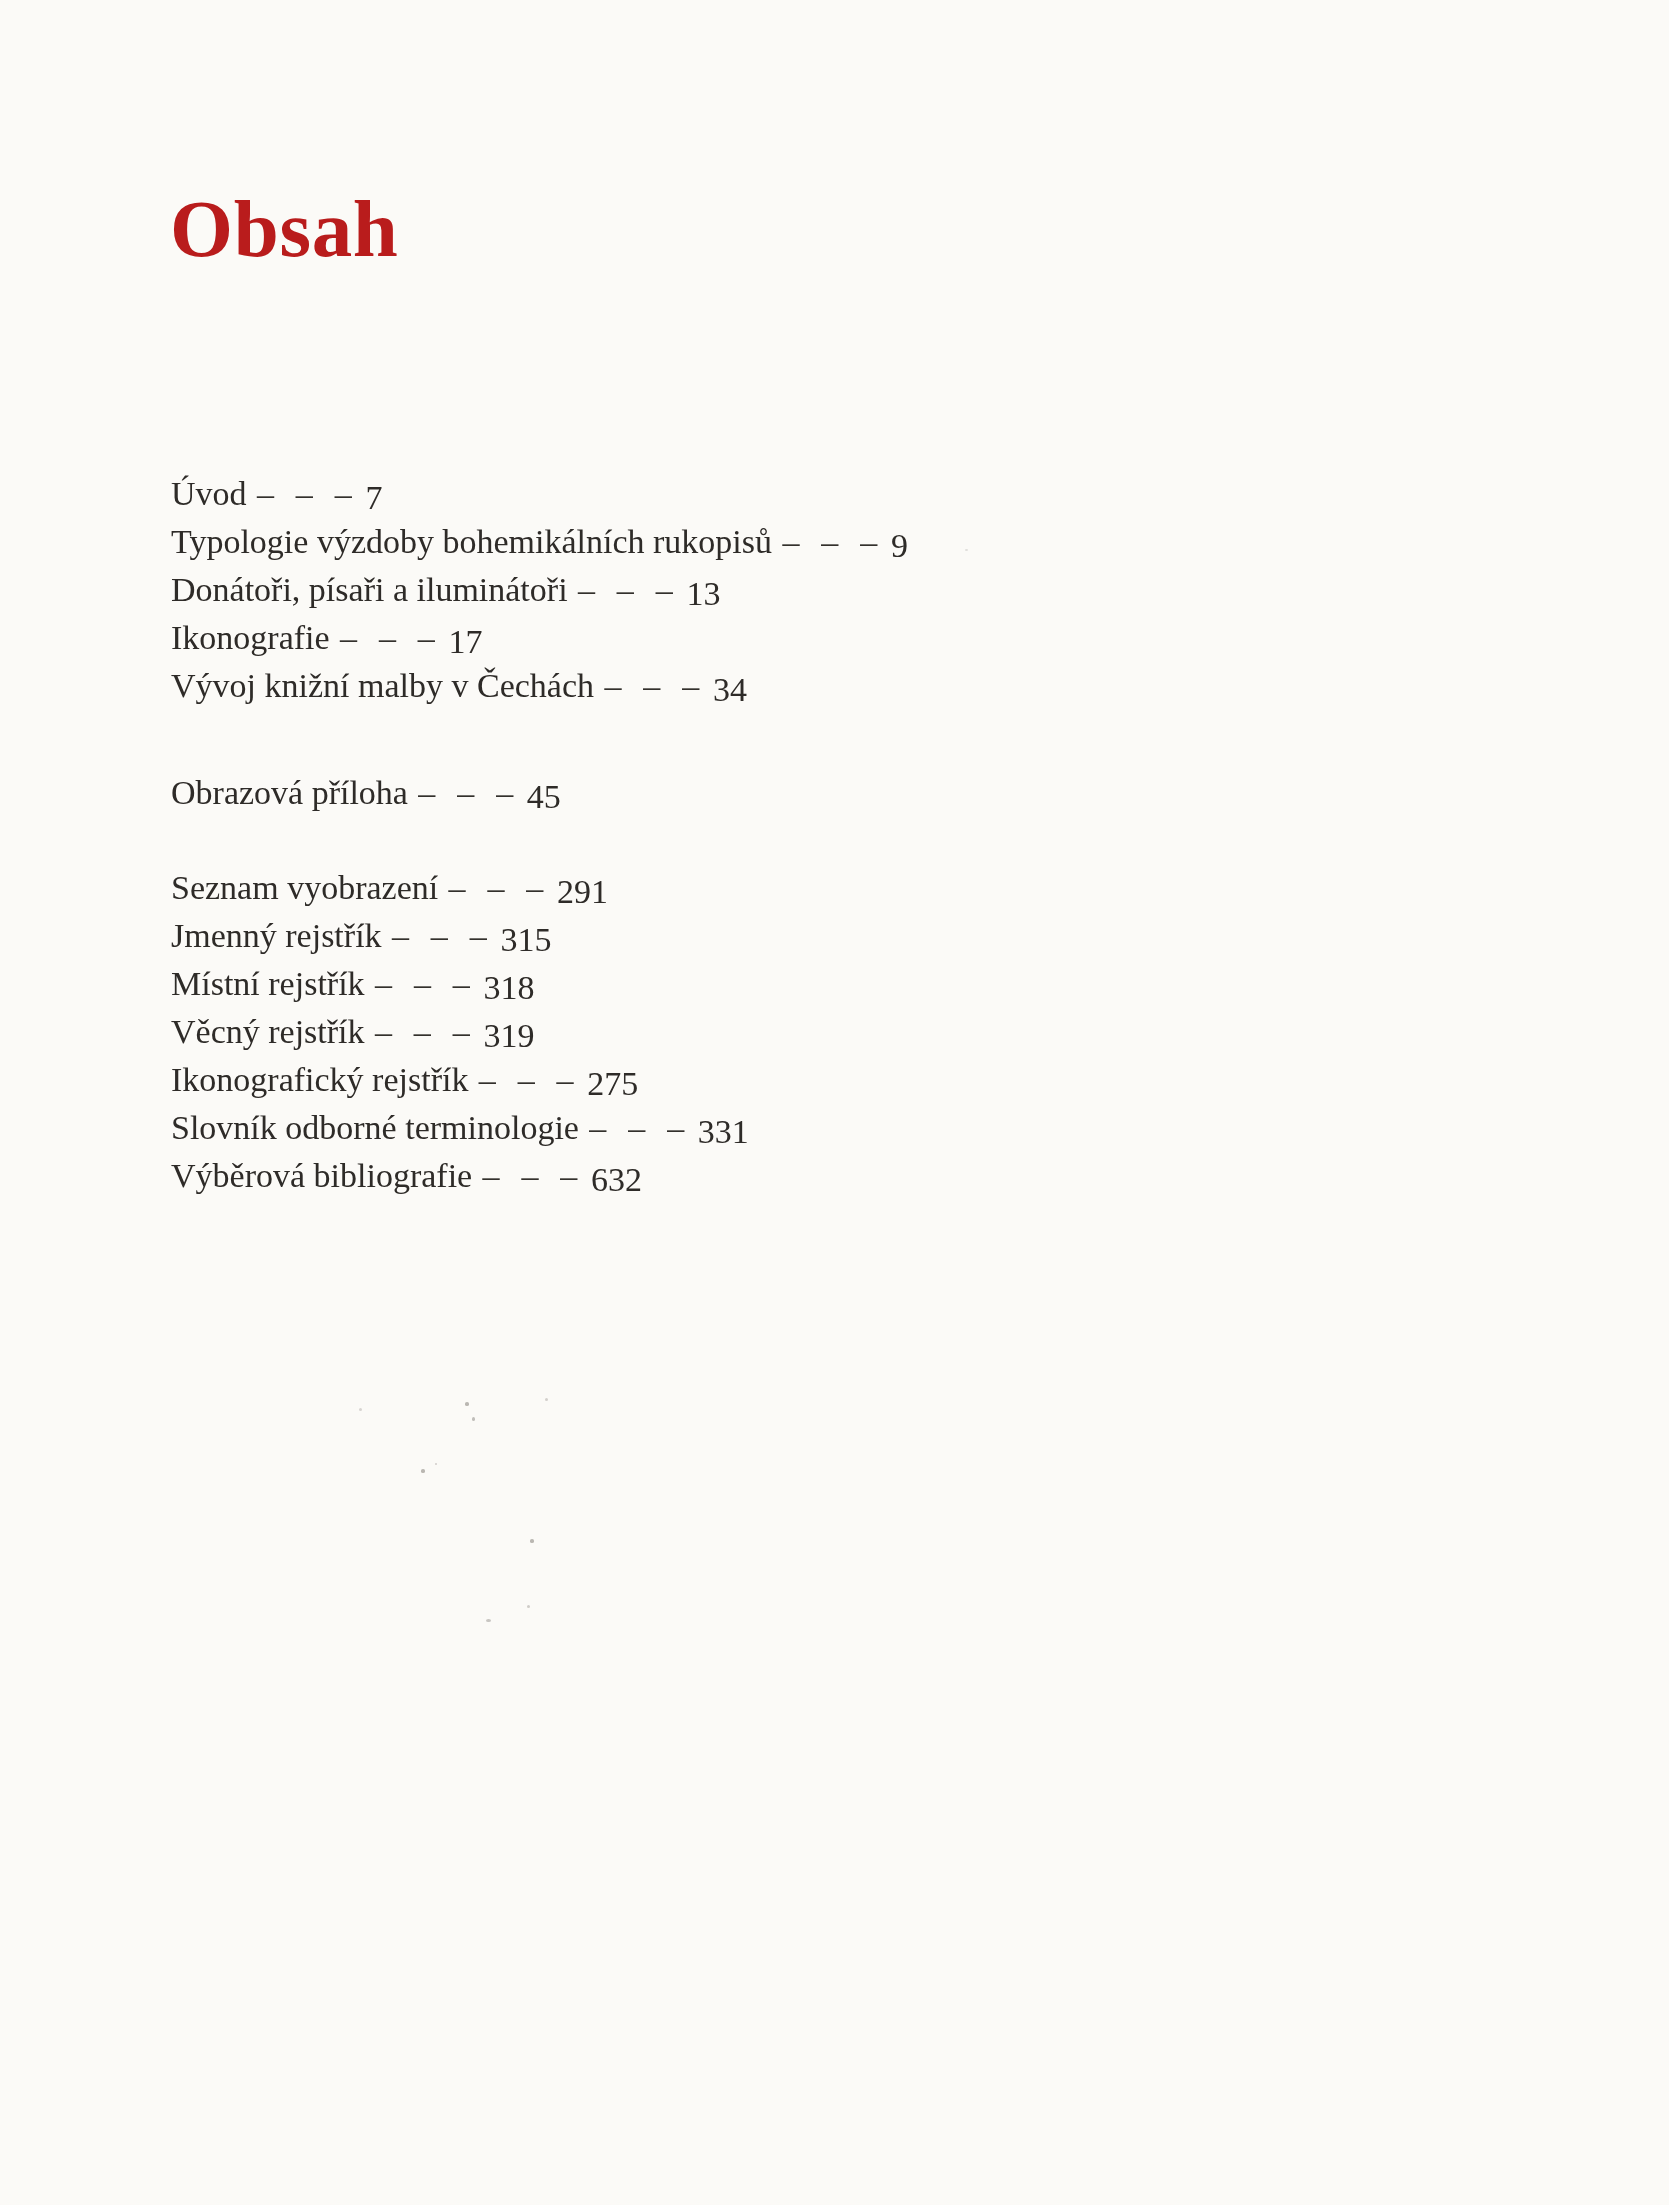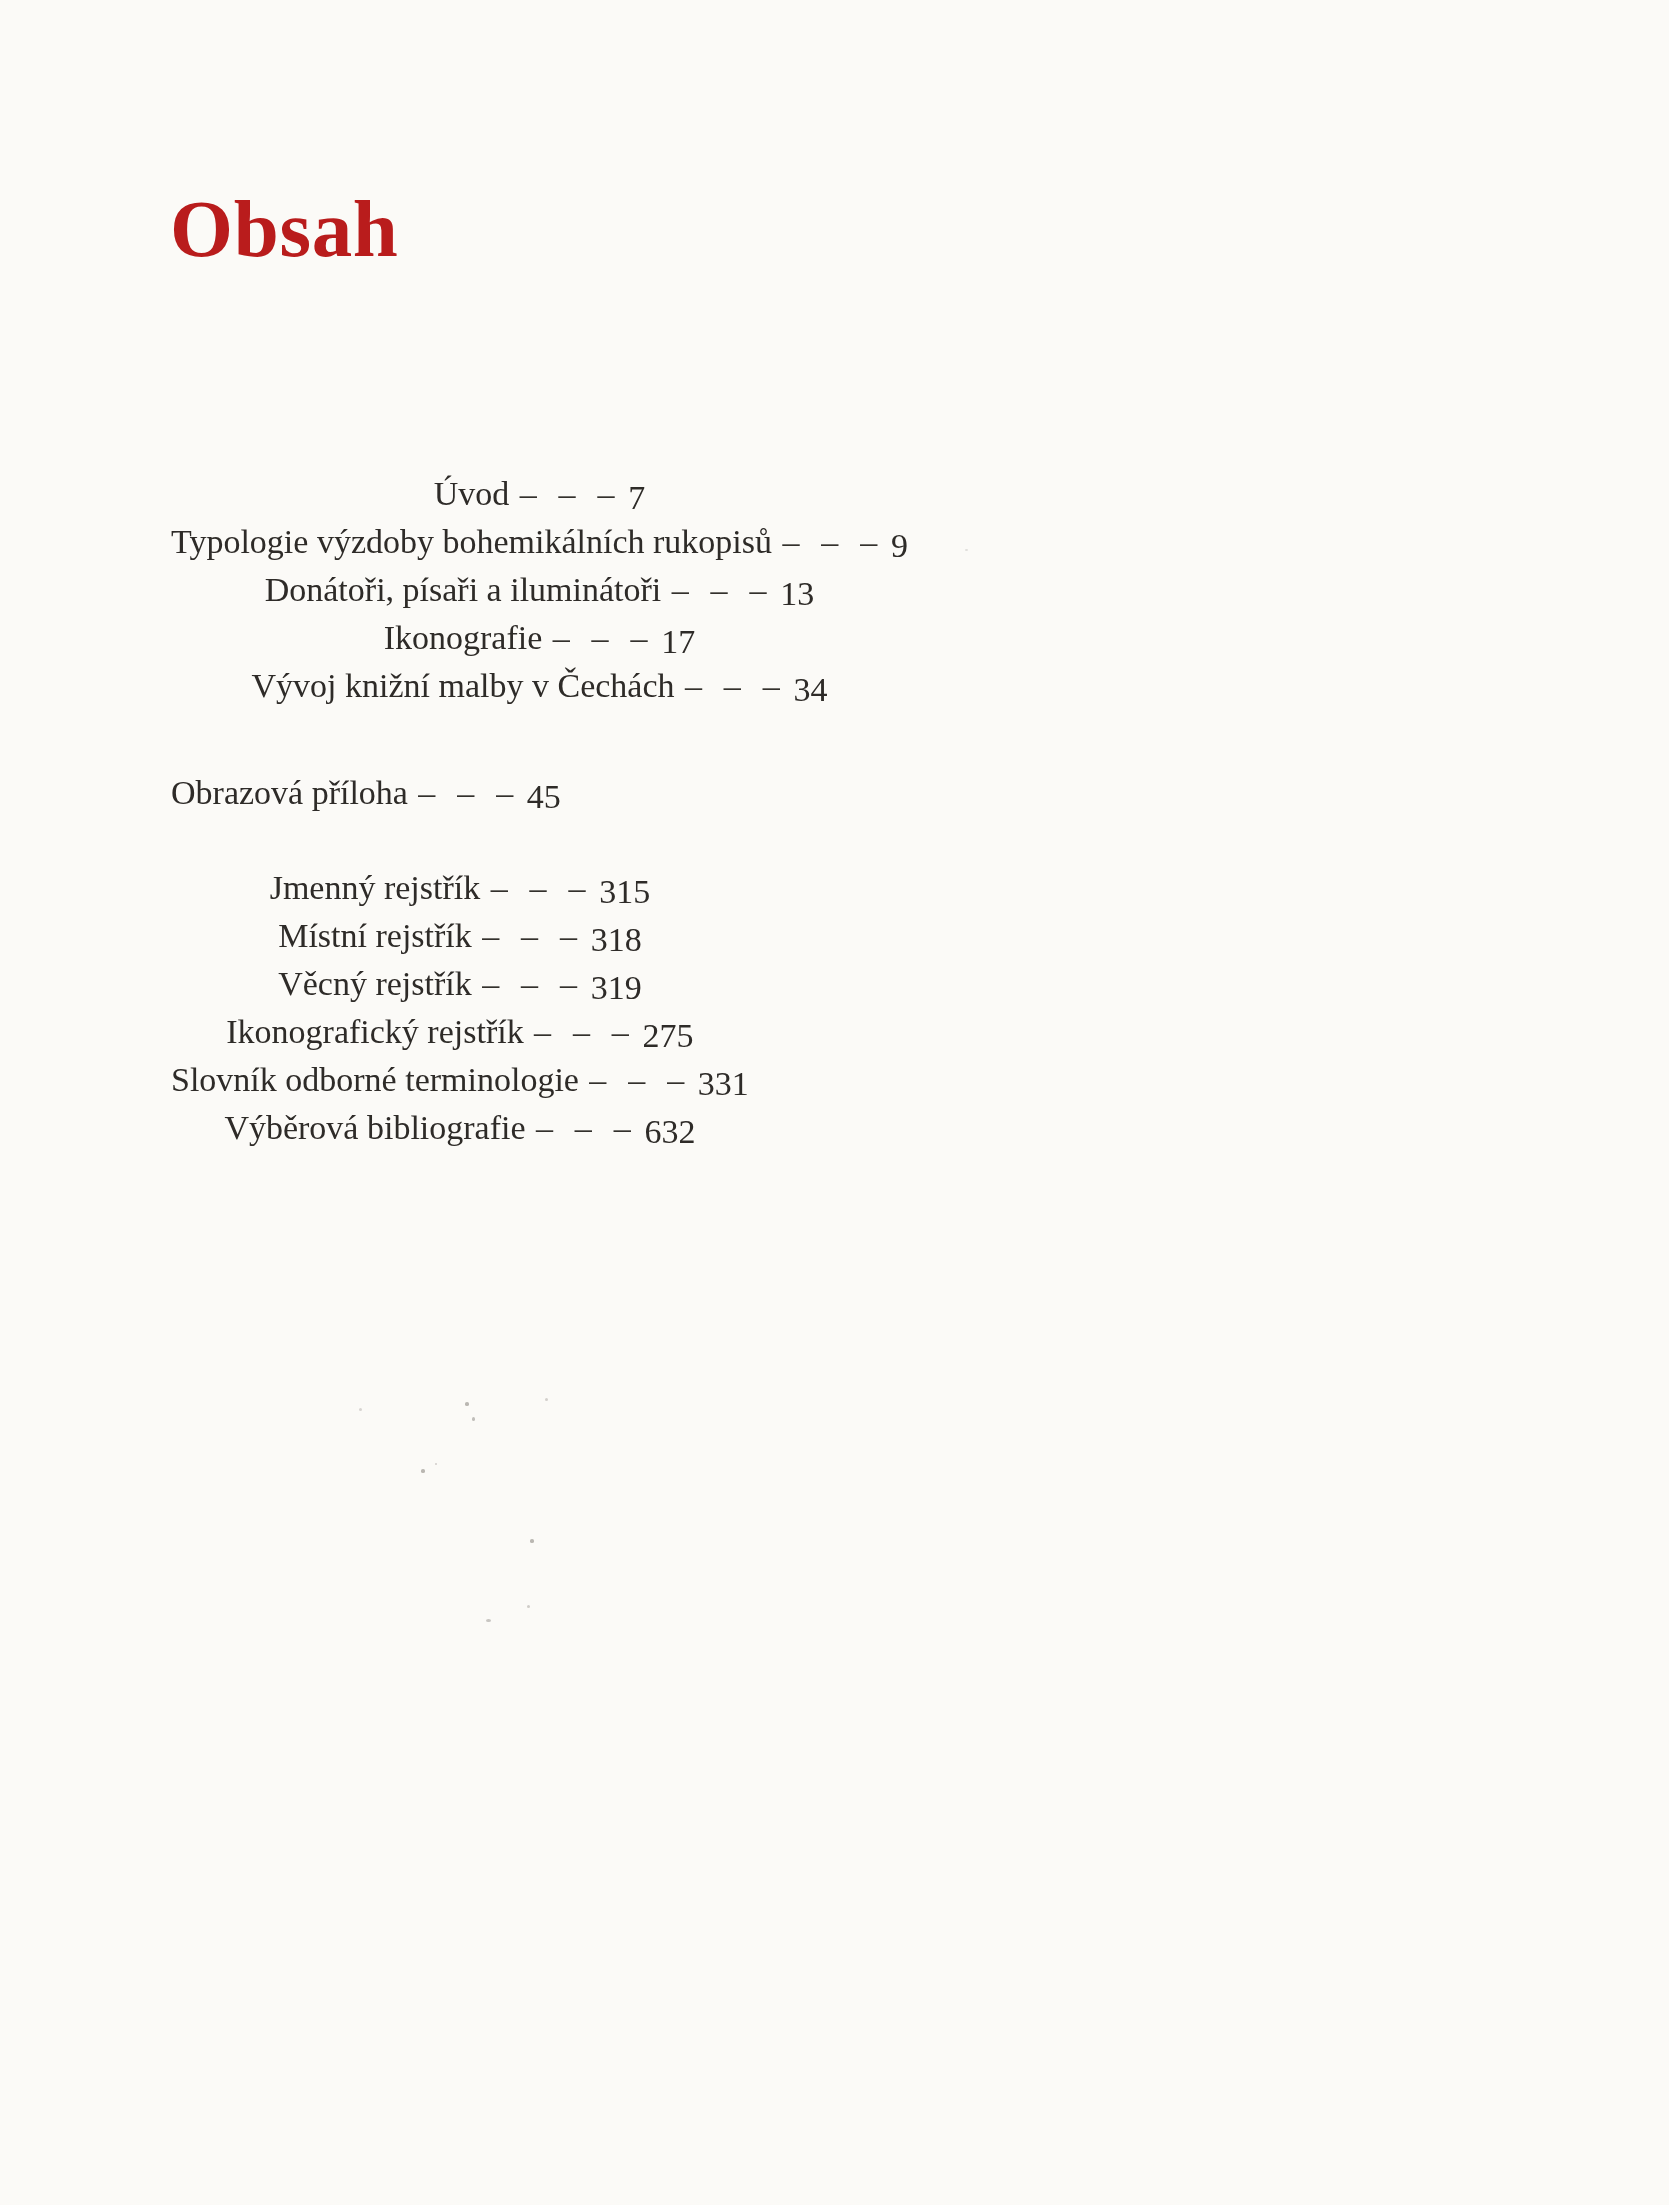--- a/index.html
+++ b/index.html
@@ -20,21 +20,20 @@
     left: 170px;
     top: 135px;
     font-size: 81px;
     line-height: 1;
     letter-spacing: 0.7px;
     color: #b91c1c;
   }
   .toc-group {
     position: absolute;
     left: 171px;
-    text-align: center;
   }
   .toc-group.g1 { top: 470px; }
   .toc-group.g2 { top: 769px; }
   .toc-group.g3 { top: 864px; }
   .toc-row {
     height: 48px;
     line-height: 48px;
     font-size: 34px;
     white-space: nowrap;
   }
@@ -90,20 +89,23 @@
 </div>
 
 <div class="toc-group g2">
   <div class="toc-row">
     <span class="toc-label">Obrazová příloha</span><span class="toc-sep">– – –</span> <span class="toc-page">45</span>
   </div>
 </div>
 
 <div class="toc-group g3">
   <div class="toc-row">
+    <span class="toc-label">Seznam vyobrazení</span><span class="toc-sep">– – –</span> <span class="toc-page">291</span>
+  </div>
+  <div class="toc-row">
     <span class="toc-label">Jmenný rejstřík</span><span class="toc-sep">– – –</span> <span class="toc-page">315</span>
   </div>
   <div class="toc-row">
     <span class="toc-label">Místní rejstřík</span><span class="toc-sep">– – –</span> <span class="toc-page">318</span>
   </div>
   <div class="toc-row">
     <span class="toc-label">Věcný rejstřík</span><span class="toc-sep">– – –</span> <span class="toc-page">319</span>
   </div>
   <div class="toc-row">
     <span class="toc-label">Ikonografický rejstřík</span><span class="toc-sep">– – –</span> <span class="toc-page">275</span>

